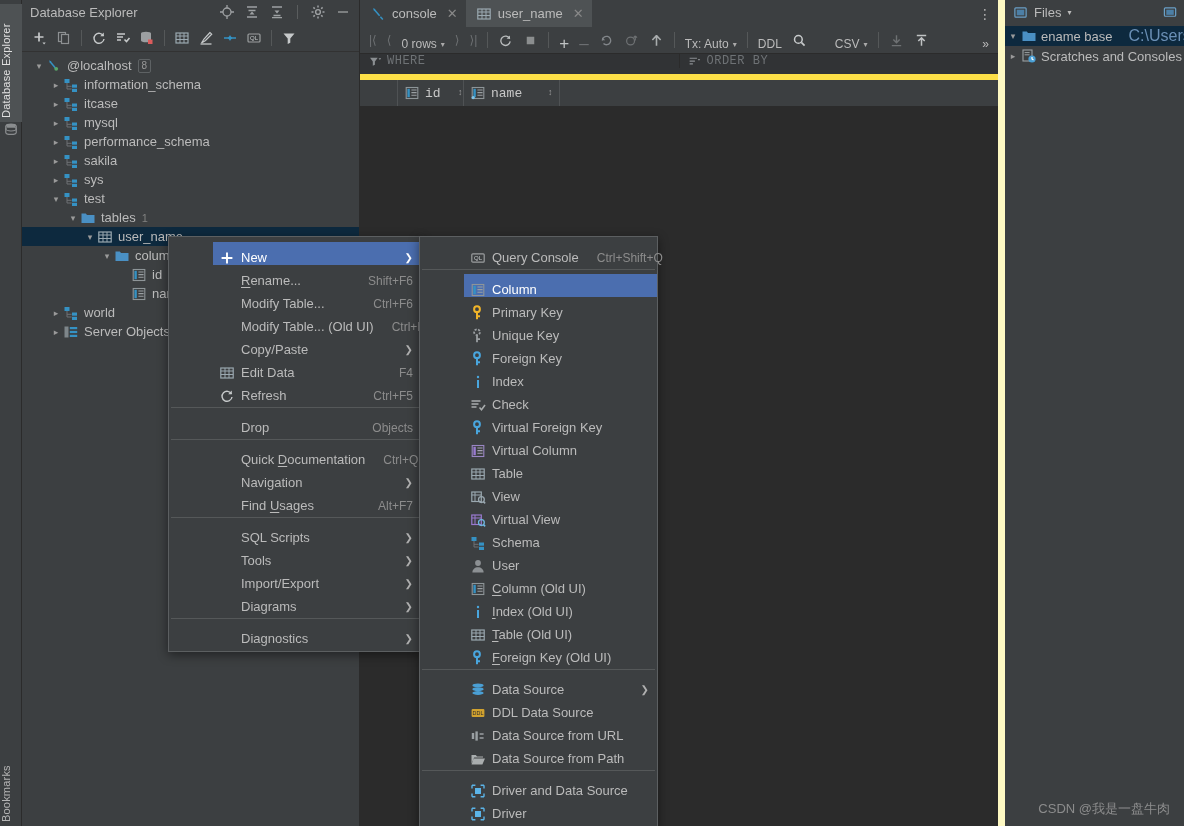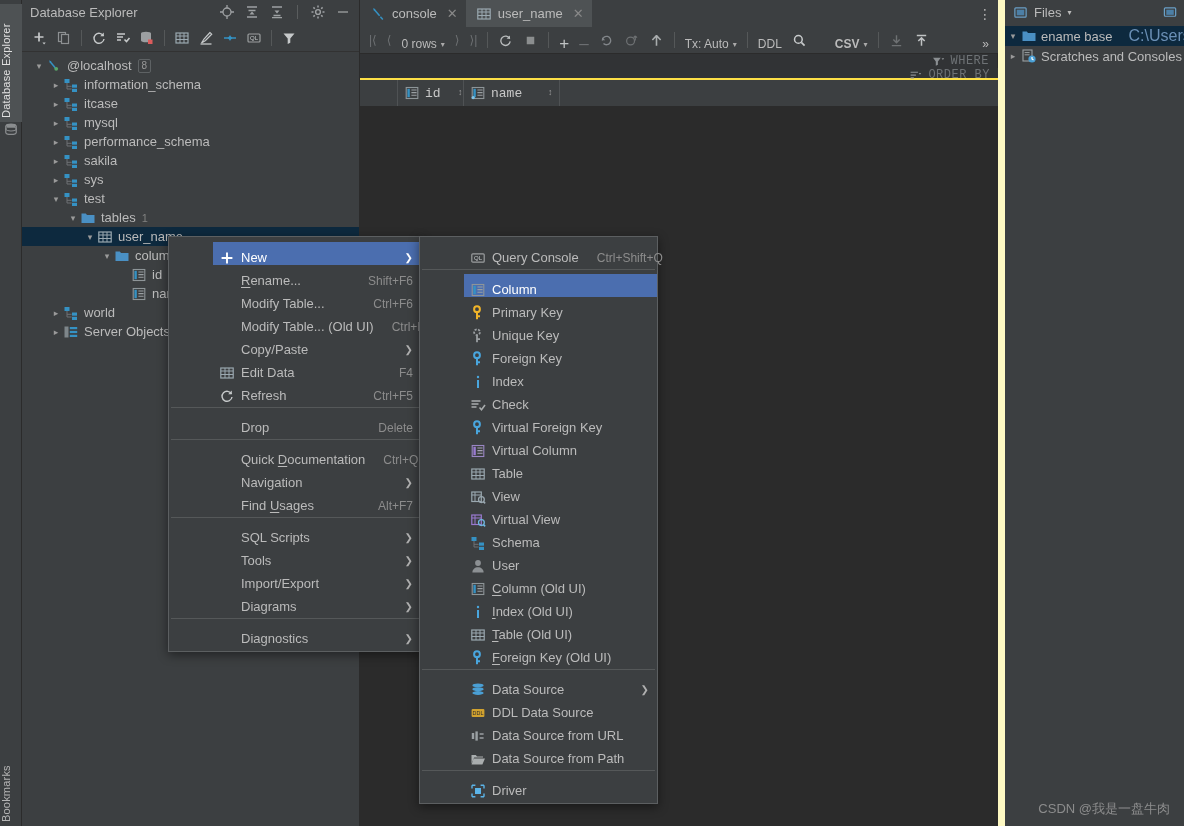--- a/index.html
+++ b/index.html
@@ -101,22 +101,22 @@
   }
   .gt { display: flex; align-items: center; justify-content: center;
         height: 22px; padding: 0 5px; color: #9b9b9b; cursor: pointer; }
   .gt.txt { color: #bbbbbb; font-size: 12px; margin-top: 8px; }
   .gt.dim { color: #6e7173; }
   .gt-sep { width: 1px; height: 16px; background: #555859; margin: 0 5px; }
   .gt .caret { font-size: 8px; margin-left: 4px; color: #aaa; }
   .spacer { flex: 1; }
 
   .filterbar {
-    height: 26px; background: #313335; display: flex; align-items: flex-end;
-    border-bottom: 2px solid #fde047; font-family: "Liberation Mono","DejaVu Sans Mono",monospace; flex-direction: column;
+    height: 26px; background: #313335; display: flex; align-items: flex-start;
+    border-bottom: 6px solid #fde047; font-family: "Liberation Mono","DejaVu Sans Mono",monospace;
   }
   .fb-cell {
     display: flex; align-items: center; gap: 6px; padding: 0 8px;
     color: #6e7275; font-size: 12px; letter-spacing: .5px;
   }
   .fb-where { flex: 1; border-right: 1px solid #2b2b2b; }
   .fb-order { flex: 1; }
 
   .colhdr { height: 26px; background: #3c3f41; display: flex; align-items: stretch; }
   .colhdr .rownum { width: 38px; border-right: 1px solid #4f5254; background:#3c3f41;}
@@ -551,21 +551,21 @@
           <span class="caret">▾</span>
       </span>
       <span class="gt-sep"></span>
       <span class="gt txt">DDL</span>
       <span class="gt">
         <svg width="15" height="15" viewBox="0 0 16 16">
             <circle cx="6.8" cy="6.8" r="4.1" fill="none" stroke="#c8cbcc" stroke-width="1.6"></circle>
             <path d="M10 10l3.4 3.4" stroke="#c8cbcc" stroke-width="1.8"></path>
           </svg>
       </span>
-      <span class="gt txt" style="margin-left:18px;font-weight:bold;">
+      <span class="gt txt" style="margin-left:18px;">
         <span>CSV</span>
           <span class="caret">▾</span>
       </span>
       <span class="gt-sep"></span>
       <span class="gt dim">
         <svg width="15" height="15" viewBox="0 0 16 16">
             <path d="M8 2.5v7.5M4.6 7l3.4 3.4L11.4 7M3 13.5h10" stroke="#6e7173" stroke-width="1.5" fill="none"></path>
           </svg>
       </span>
       <span class="gt">
@@ -718,21 +718,21 @@
             <path d="M12.8 2.6v3.6H9.2z" fill="#c6c9ca"></path>
           </svg>
         </span>
         <span class="mlabel">Refresh</span>
         <span class="mkey">Ctrl+F5</span>
       </div>
       <div class="msep"></div>
       <div class="mi">
         <span class="mic"></span>
         <span class="mlabel">Drop</span>
-        <span class="mkey">Delete</span>
+        <span class="mkey">Objects</span>
       </div>
       <div class="msep"></div>
       <div class="mi">
         <span class="mic"></span>
         <span class="mlabel">Quick <span class="u">D</span>ocumentation</span>
         <span class="mkey">Ctrl+Q</span>
       </div>
       <div class="mi">
         <span class="mic"></span>
         <span class="mlabel">Navigation</span>
@@ -987,18 +987,27 @@
         <span class="mlabel">Data Source from Path</span>
       </div>
       <div class="msep"></div>
       <div class="mi">
         <span class="mic">
           <svg width="16" height="16" viewBox="0 0 16 16">
             <path d="M2 2.2h3.4M2 2.2v3.4M14 2.2h-3.4M14 2.2v3.4M2 13.8h3.4M2 13.8v-3.4M14 13.8h-3.4M14 13.8v-3.4" stroke="#5bb4e8" stroke-width="1.4" fill="none"></path>
             <rect x="5" y="5" width="6" height="6" fill="#5bb4e8"></rect>
           </svg>
         </span>
+        <span class="mlabel">Driver and Data Source</span>
+      </div>
+      <div class="mi">
+        <span class="mic">
+          <svg width="16" height="16" viewBox="0 0 16 16">
+            <path d="M2 2.2h3.4M2 2.2v3.4M14 2.2h-3.4M14 2.2v3.4M2 13.8h3.4M2 13.8v-3.4M14 13.8h-3.4M14 13.8v-3.4" stroke="#5bb4e8" stroke-width="1.4" fill="none"></path>
+            <rect x="5" y="5" width="6" height="6" fill="#5bb4e8"></rect>
+          </svg>
+        </span>
         <span class="mlabel">Driver</span>
       </div>
     </div>
 
   <div class="watermark">CSDN @我是一盘牛肉</div>
 </div>
 
 </body></html>

